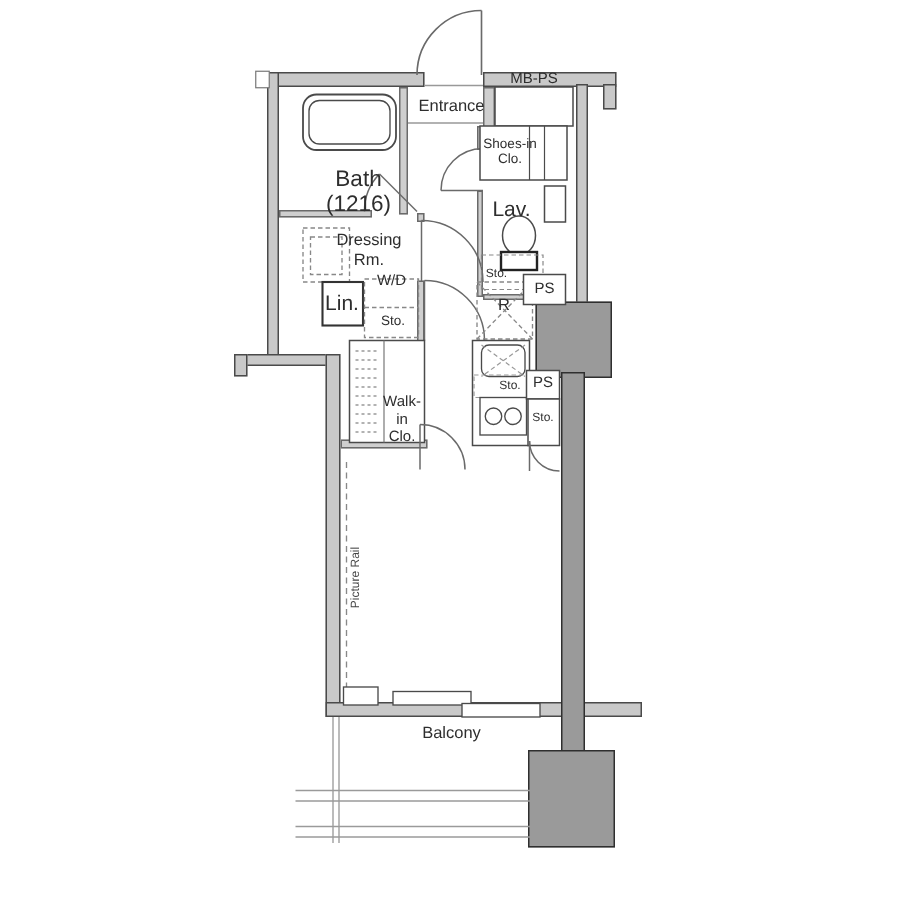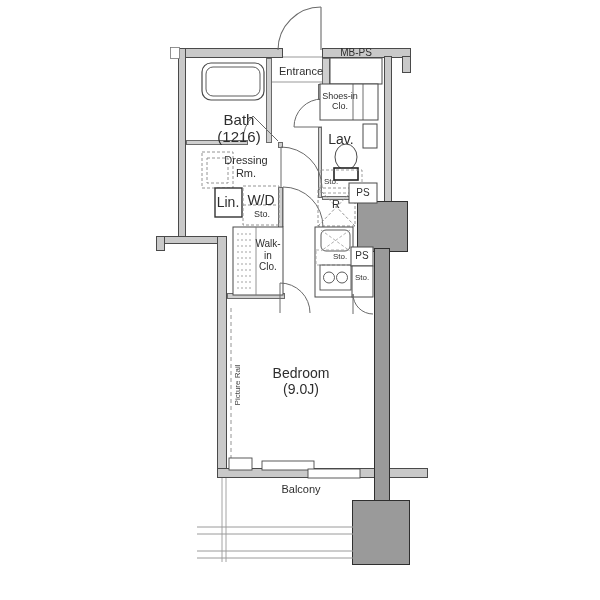--- a/index.html
+++ b/index.html
@@ -185,28 +185,26 @@
   <div class="lbl" style="left:356px;top:53px;font-size:10px">MB-PS</div>
   <div class="lbl" style="left:340px;top:101px;font-size:9px">Shoes-in
 Clo.</div>
   <div class="lbl" style="left:239px;top:128px;font-size:15px">Bath
 (1216)</div>
   <div class="lbl" style="left:341px;top:139px;font-size:14px">Lav.</div>
   <div class="lbl" style="left:331px;top:182px;font-size:8px">Sto.</div>
   <div class="lbl" style="left:246px;top:167px;font-size:11px">Dressing
 Rm.</div>
   <div class="lbl" style="left:228px;top:202px;font-size:14px">Lin.</div>
-  <div class="lbl" style="left:261px;top:200px;font-size:14px">W/D</div>
+  <div class="lbl" style="left:261px;top:188px;font-size:10px">W/D</div>
   <div class="lbl" style="left:262px;top:214px;font-size:9px">Sto.</div>
-  <div class="lbl" style="left:268px;top:255px;font-size:10px">Walk-
+  <div class="lbl" style="left:268px;top:280px;font-size:10px">Walk-
 in
 Clo.</div>
   <div class="lbl" style="left:336px;top:204px;font-size:11px">R</div>
   <div class="lbl" style="left:340px;top:257px;font-size:8px">Sto.</div>
   <div class="lbl" style="left:363px;top:193px;font-size:10px">PS</div>
   <div class="lbl" style="left:362px;top:256px;font-size:10px">PS</div>
   <div class="lbl" style="left:362px;top:278px;font-size:8px">Sto.</div>
-  <div class="lbl" style="left:301px;top:381px;font-size:14px">Bedroom
-(9.0J)</div>
   <div class="vlbl" style="left:237px;top:385px;font-size:8px">Picture Rail</div>
   <div class="lbl" style="left:301px;top:489px;font-size:11px">Balcony</div>
 
 </div>
 
 </body></html>

